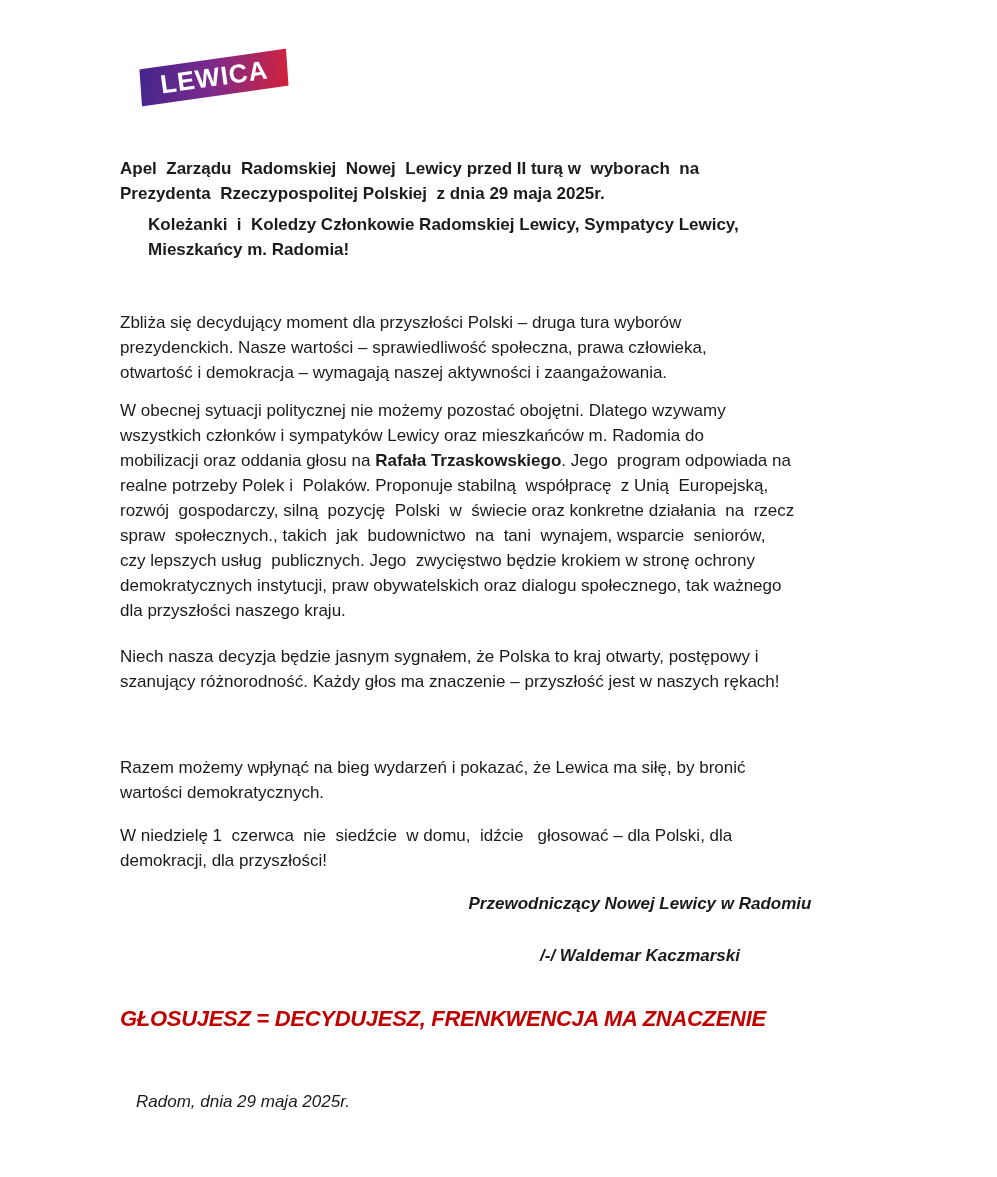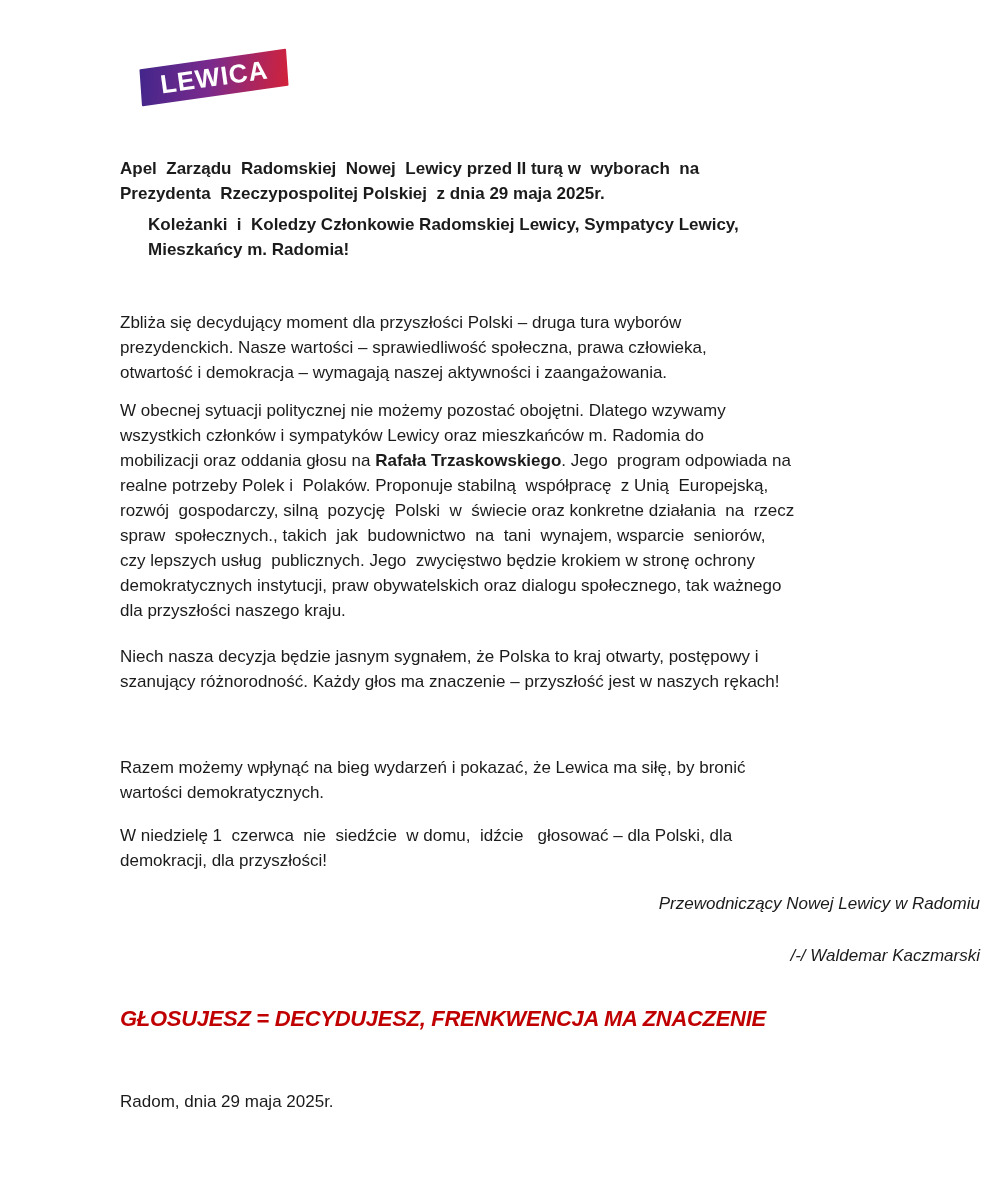--- a/index.html
+++ b/index.html
@@ -51,44 +51,45 @@
   .p1           { top: 290px; margin-top: 20px; }
   .p2           { top: 398px; }
   .p3           { top: 644px; }
   .p4           { top: 718px; margin-top: 37px; }
   .p5           { top: 823px; }
 
   .signature {
     top: 891px;
     left: 300px;
     width: 680px;
-    text-align: right;
-    font-weight: 400;
+    text-align: center;
+    font-weight: 700;
     font-style: italic;
     font-size: 17px;
     line-height: 25px;
   }
   .signature .sig-name { margin-top: 27px; }
 
   .banner {
     top: 1003px;
     left: 120px;
     width: 800px;
     font-weight: 700;
     font-style: italic;
     font-size: 22px;
     line-height: 32px;
     letter-spacing: -0.3px;
     white-space: nowrap;
   }
 
   .dateline {
     top: 1089px;
-    left: 120px;
+    left: 136px;
     width: 500px;
+    font-style: italic;
     font-size: 17px;
     line-height: 25px;
   }
 </style>
 </head>
 <body>
 
 <div class="page">
 
   <div class="abs logo-wrap">

